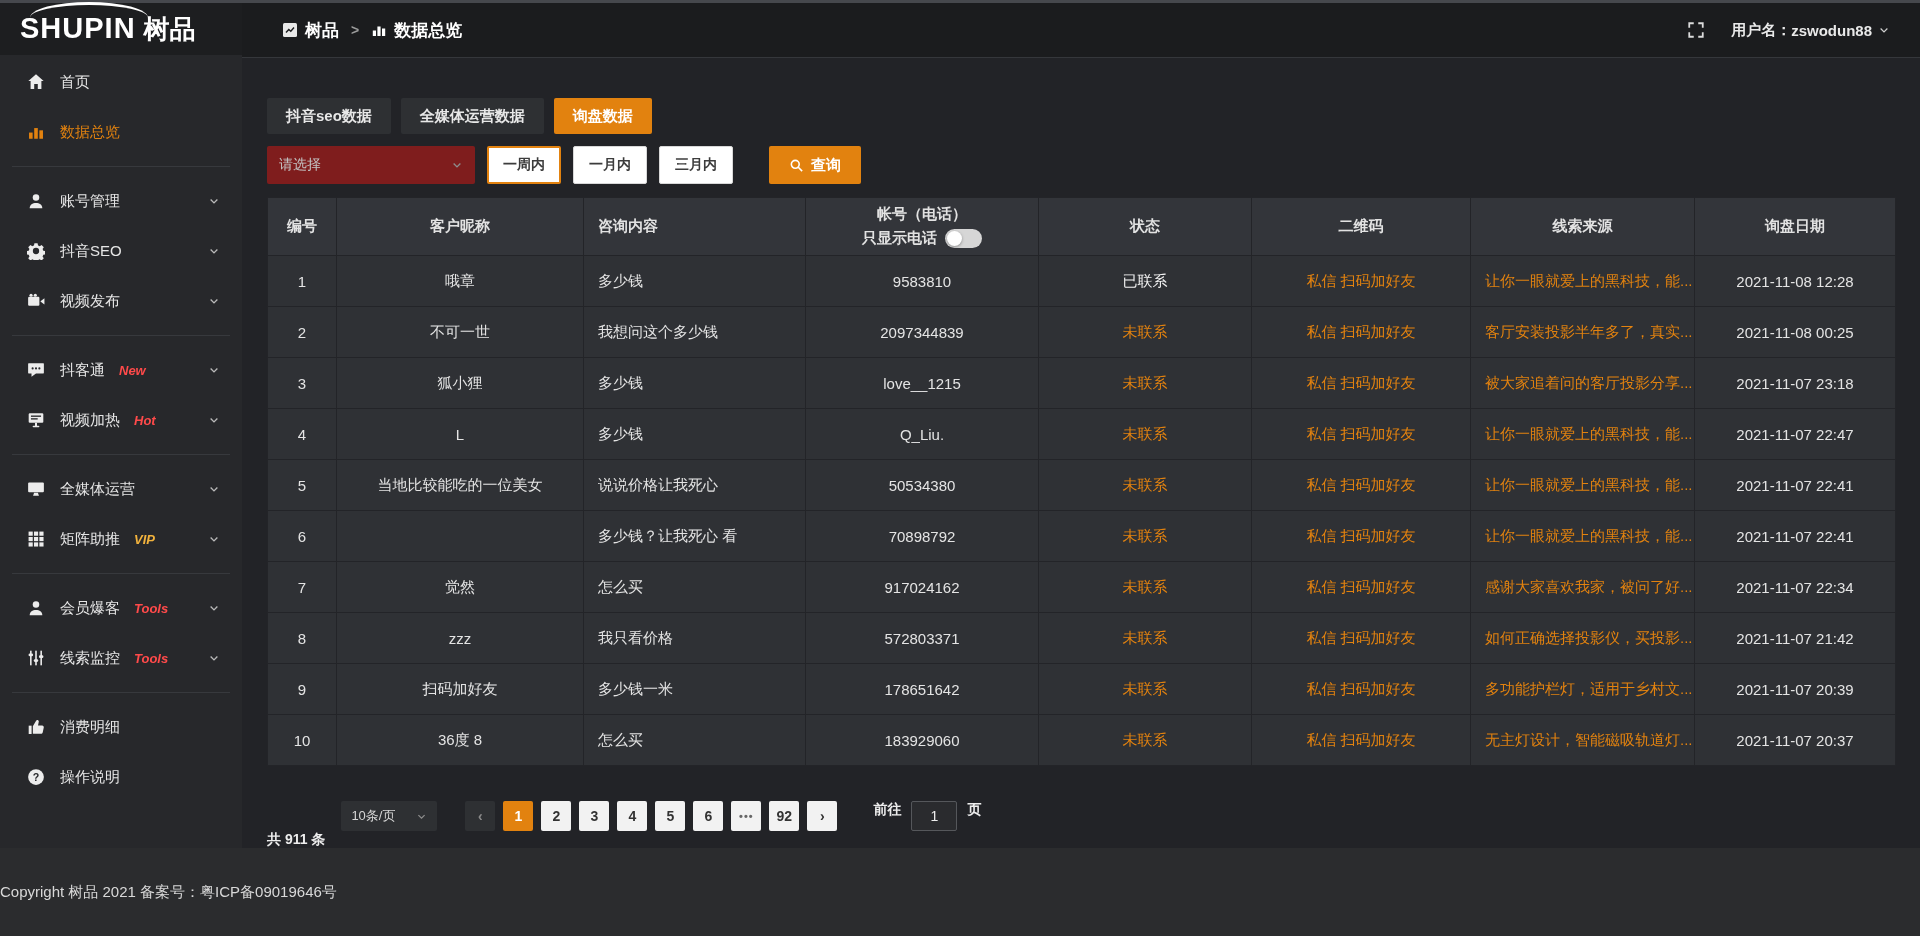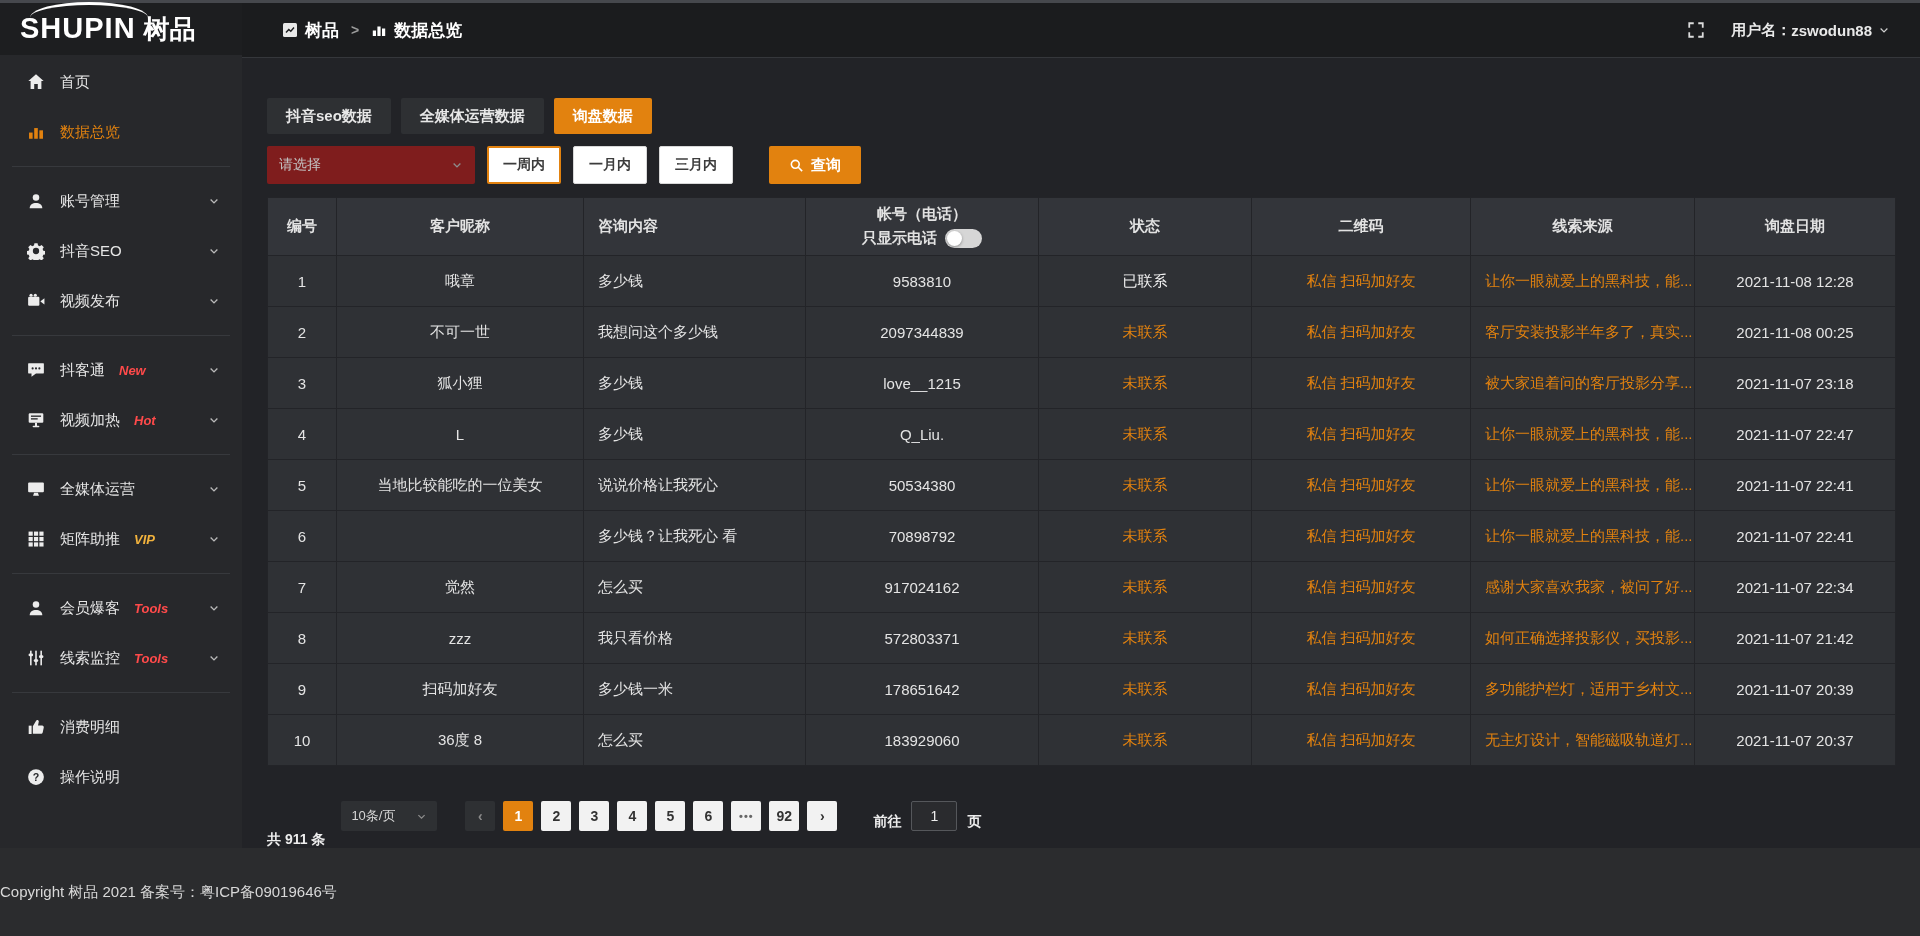--- a/index.html
+++ b/index.html
@@ -86,21 +86,21 @@
   .size-select { width:96px; height:30px; background:#2e3033; border-radius:2px; display:flex;
     align-items:center; justify-content:space-between; padding:0 10px; color:#d6d6d6;
     margin-left:16px; cursor:pointer; font-size:13px; }
   .size-select svg { width:11px; height:11px; color:#8d8d8d; }
   .pg-btn { min-width:30px; height:30px; border:none; border-radius:2px; background:#f2f2f2;
     color:#333; font-size:14px; font-weight:bold; margin-left:8px; cursor:pointer;
     display:flex; align-items:center; justify-content:center; padding:0 4px; }
   .pg-btn.prev { background:#2e3033; color:#8a8a8a; margin-left:28px; }
   .pg-btn.active { background:#E2820F; color:#fff; }
   .pg-btn.dots { color:#666; letter-spacing:1px; font-size:11px; }
-  .goto { display:flex; align-items:flex-end; margin-left:36px; gap:10px; font-weight:bold; }
+  .goto { display:flex; align-items:flex-start; margin-left:36px; gap:10px; font-weight:bold; }
   .goto input { width:46px; height:30px; background:#2a2b2e; border:1px solid #55575b;
     border-radius:2px; color:#eee; text-align:center; font-size:14px;
     font-family:"Liberation Sans",sans-serif; }
 
   
   .footer { height:88px; background:#2b2c2e; display:flex; align-items:center; justify-content:flex-start;
     color:#d8d8d8; font-size:15px; }
 </style>
 </head>
 <body>

